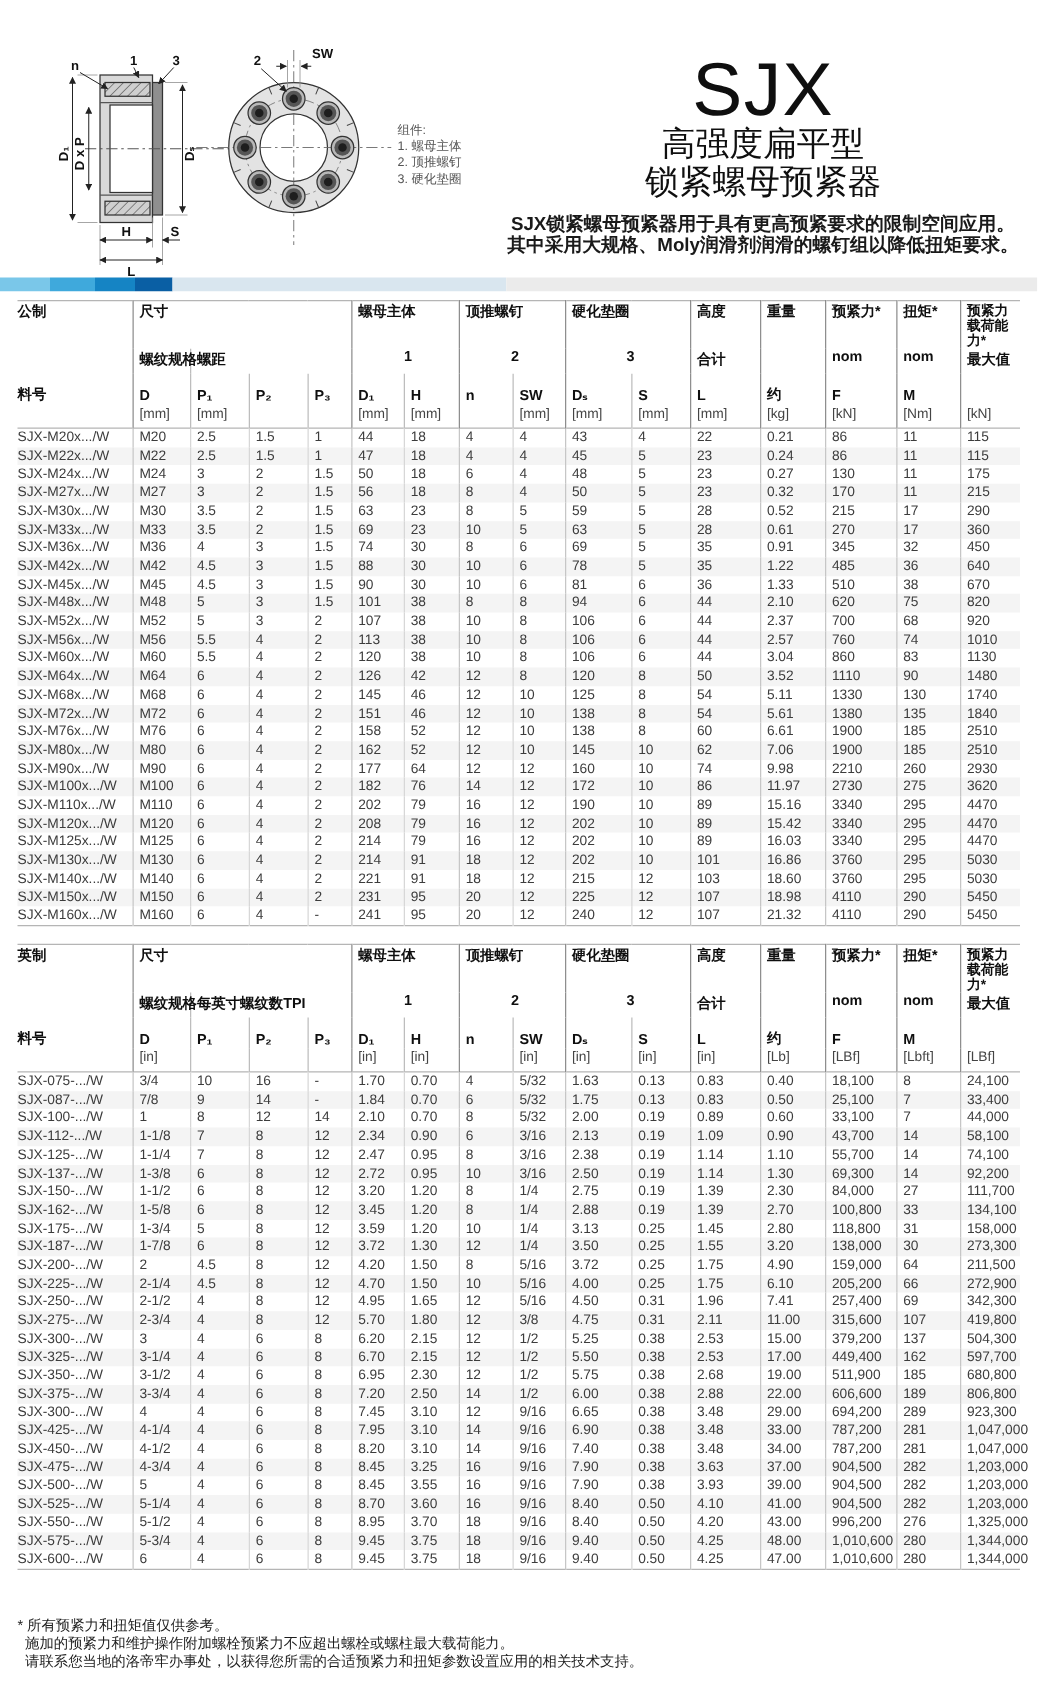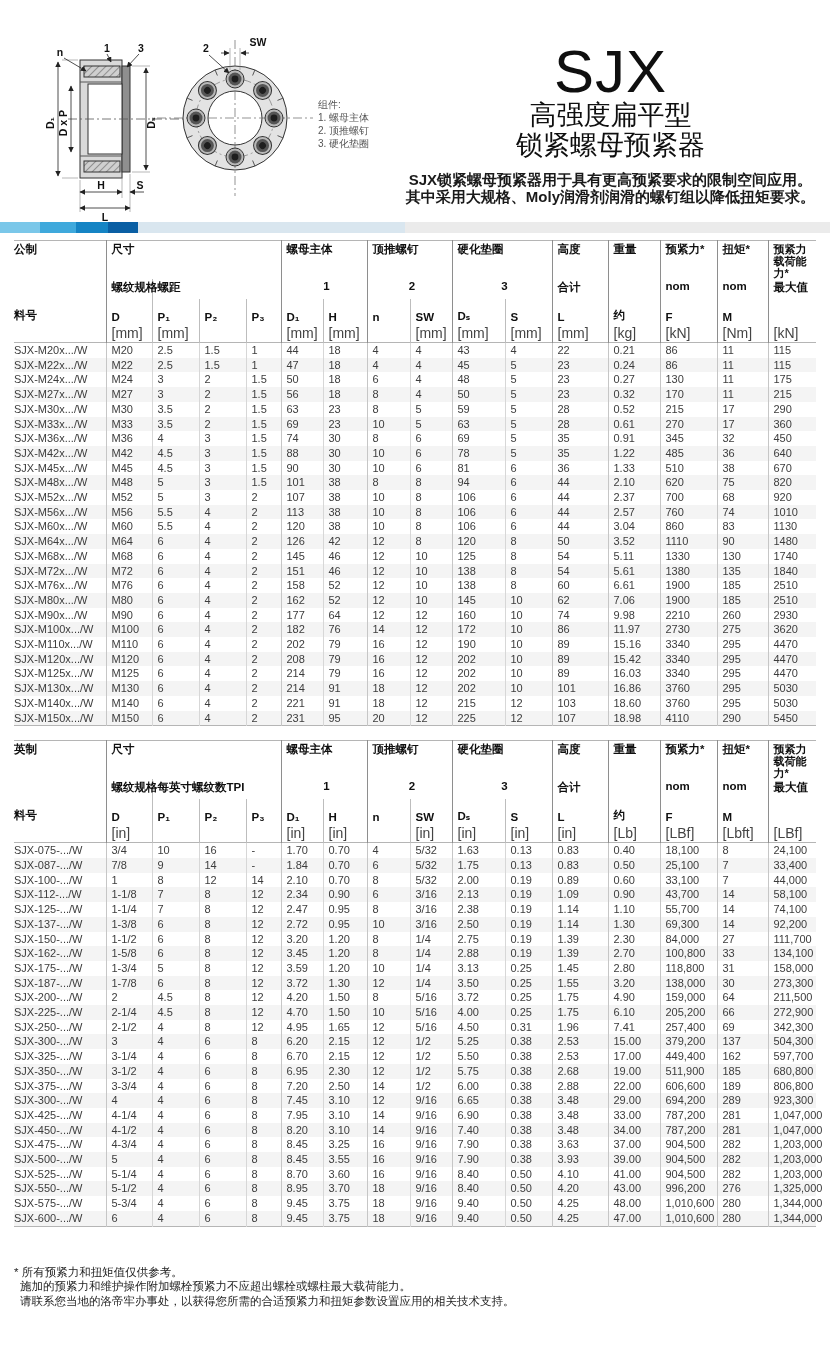--- a/index.html
+++ b/index.html
@@ -28,21 +28,21 @@
   .tblwrap2{margin:14px 14px 0 14px;}
   table.spec{border-collapse:collapse;table-layout:fixed;width:802px;font-size:11px;
              border-top:1px solid #b5b5b5;border-bottom:1px solid #b5b5b5;}
   table.spec thead{border-bottom:1px solid #b5b5b5;}
   table.spec th{font-weight:700;text-align:left;vertical-align:top;padding:1px 0 0 5px;
                 font-size:11.5px;color:#0f0f0f;white-space:nowrap;overflow:visible;}
   table.spec th:first-child, table.spec td:first-child{padding-left:0;}
   table.spec tr.hr0 th{height:25px;}
   table.spec tr.hr1 th{height:19px;margin-left:46px;}
   table.spec tr.hr2 th{height:23px;vertical-align:bottom;padding-bottom:1px;}
-  table.spec tr.hr3 th{height:17px;font-weight:400;color:#444;font-size:14px;}
+  table.spec tr.hr3 th{height:17px;font-weight:400;color:#444;font-size:11px;}
   table.spec th.ctr{text-align:center;}
   table.spec th.wrap{white-space:normal;font-size:11px;line-height:12px;padding-top:2px;}
   table.spec tbody td{height:14.7px;line-height:14.7px;padding:0 0 0 5px;color:#3c3c3c;
                       white-space:nowrap;}
   table.spec tbody tr:nth-child(even){background:#f4f4f4;}
   table.spec thead .gb{border-left:1px solid #8e8e8e;}
   table.spec thead .ib{border-left:1px solid #bdbdbd;}
   table.spec tbody .gb{border-left:1px solid #c6c6c6;}
   table.spec tbody .ib{border-left:1px solid #d7d7d7;}
 
@@ -760,20 +760,38 @@
             <td class="gb">20</td>
             <td class="ib">12</td>
             <td class="gb">225</td>
             <td class="ib">12</td>
             <td class="gb">107</td>
             <td class="gb">18.98</td>
             <td class="gb">4110</td>
             <td class="gb">290</td>
             <td class="gb">5450</td>
           </tr>
+          <tr>
+            <td>SJX-M160x.../W</td>
+            <td class="gb">M160</td>
+            <td class="ib">6</td>
+            <td class="ib">4</td>
+            <td class="ib">-</td>
+            <td class="gb">241</td>
+            <td class="ib">95</td>
+            <td class="gb">20</td>
+            <td class="ib">12</td>
+            <td class="gb">240</td>
+            <td class="ib">12</td>
+            <td class="gb">107</td>
+            <td class="gb">21.32</td>
+            <td class="gb">4110</td>
+            <td class="gb">290</td>
+            <td class="gb">5450</td>
+          </tr>
         </tbody>
     </table>
   </div>
 
   <div class="tblwrap2">
     <table class="spec">
       <colgroup>
         <col style="width:92px">
           <col style="width:46px">
           <col style="width:47px">
@@ -1083,20 +1101,38 @@
             <td class="ib">5/16</td>
             <td class="gb">4.50</td>
             <td class="ib">0.31</td>
             <td class="gb">1.96</td>
             <td class="gb">7.41</td>
             <td class="gb">257,400</td>
             <td class="gb">69</td>
             <td class="gb">342,300</td>
           </tr>
           <tr>
+            <td>SJX-275-.../W</td>
+            <td class="gb">2-3/4</td>
+            <td class="ib">4</td>
+            <td class="ib">8</td>
+            <td class="ib">12</td>
+            <td class="gb">5.70</td>
+            <td class="ib">1.80</td>
+            <td class="gb">12</td>
+            <td class="ib">3/8</td>
+            <td class="gb">4.75</td>
+            <td class="ib">0.31</td>
+            <td class="gb">2.11</td>
+            <td class="gb">11.00</td>
+            <td class="gb">315,600</td>
+            <td class="gb">107</td>
+            <td class="gb">419,800</td>
+          </tr>
+          <tr>
             <td>SJX-300-.../W</td>
             <td class="gb">3</td>
             <td class="ib">4</td>
             <td class="ib">6</td>
             <td class="ib">8</td>
             <td class="gb">6.20</td>
             <td class="ib">2.15</td>
             <td class="gb">12</td>
             <td class="ib">1/2</td>
             <td class="gb">5.25</td>

